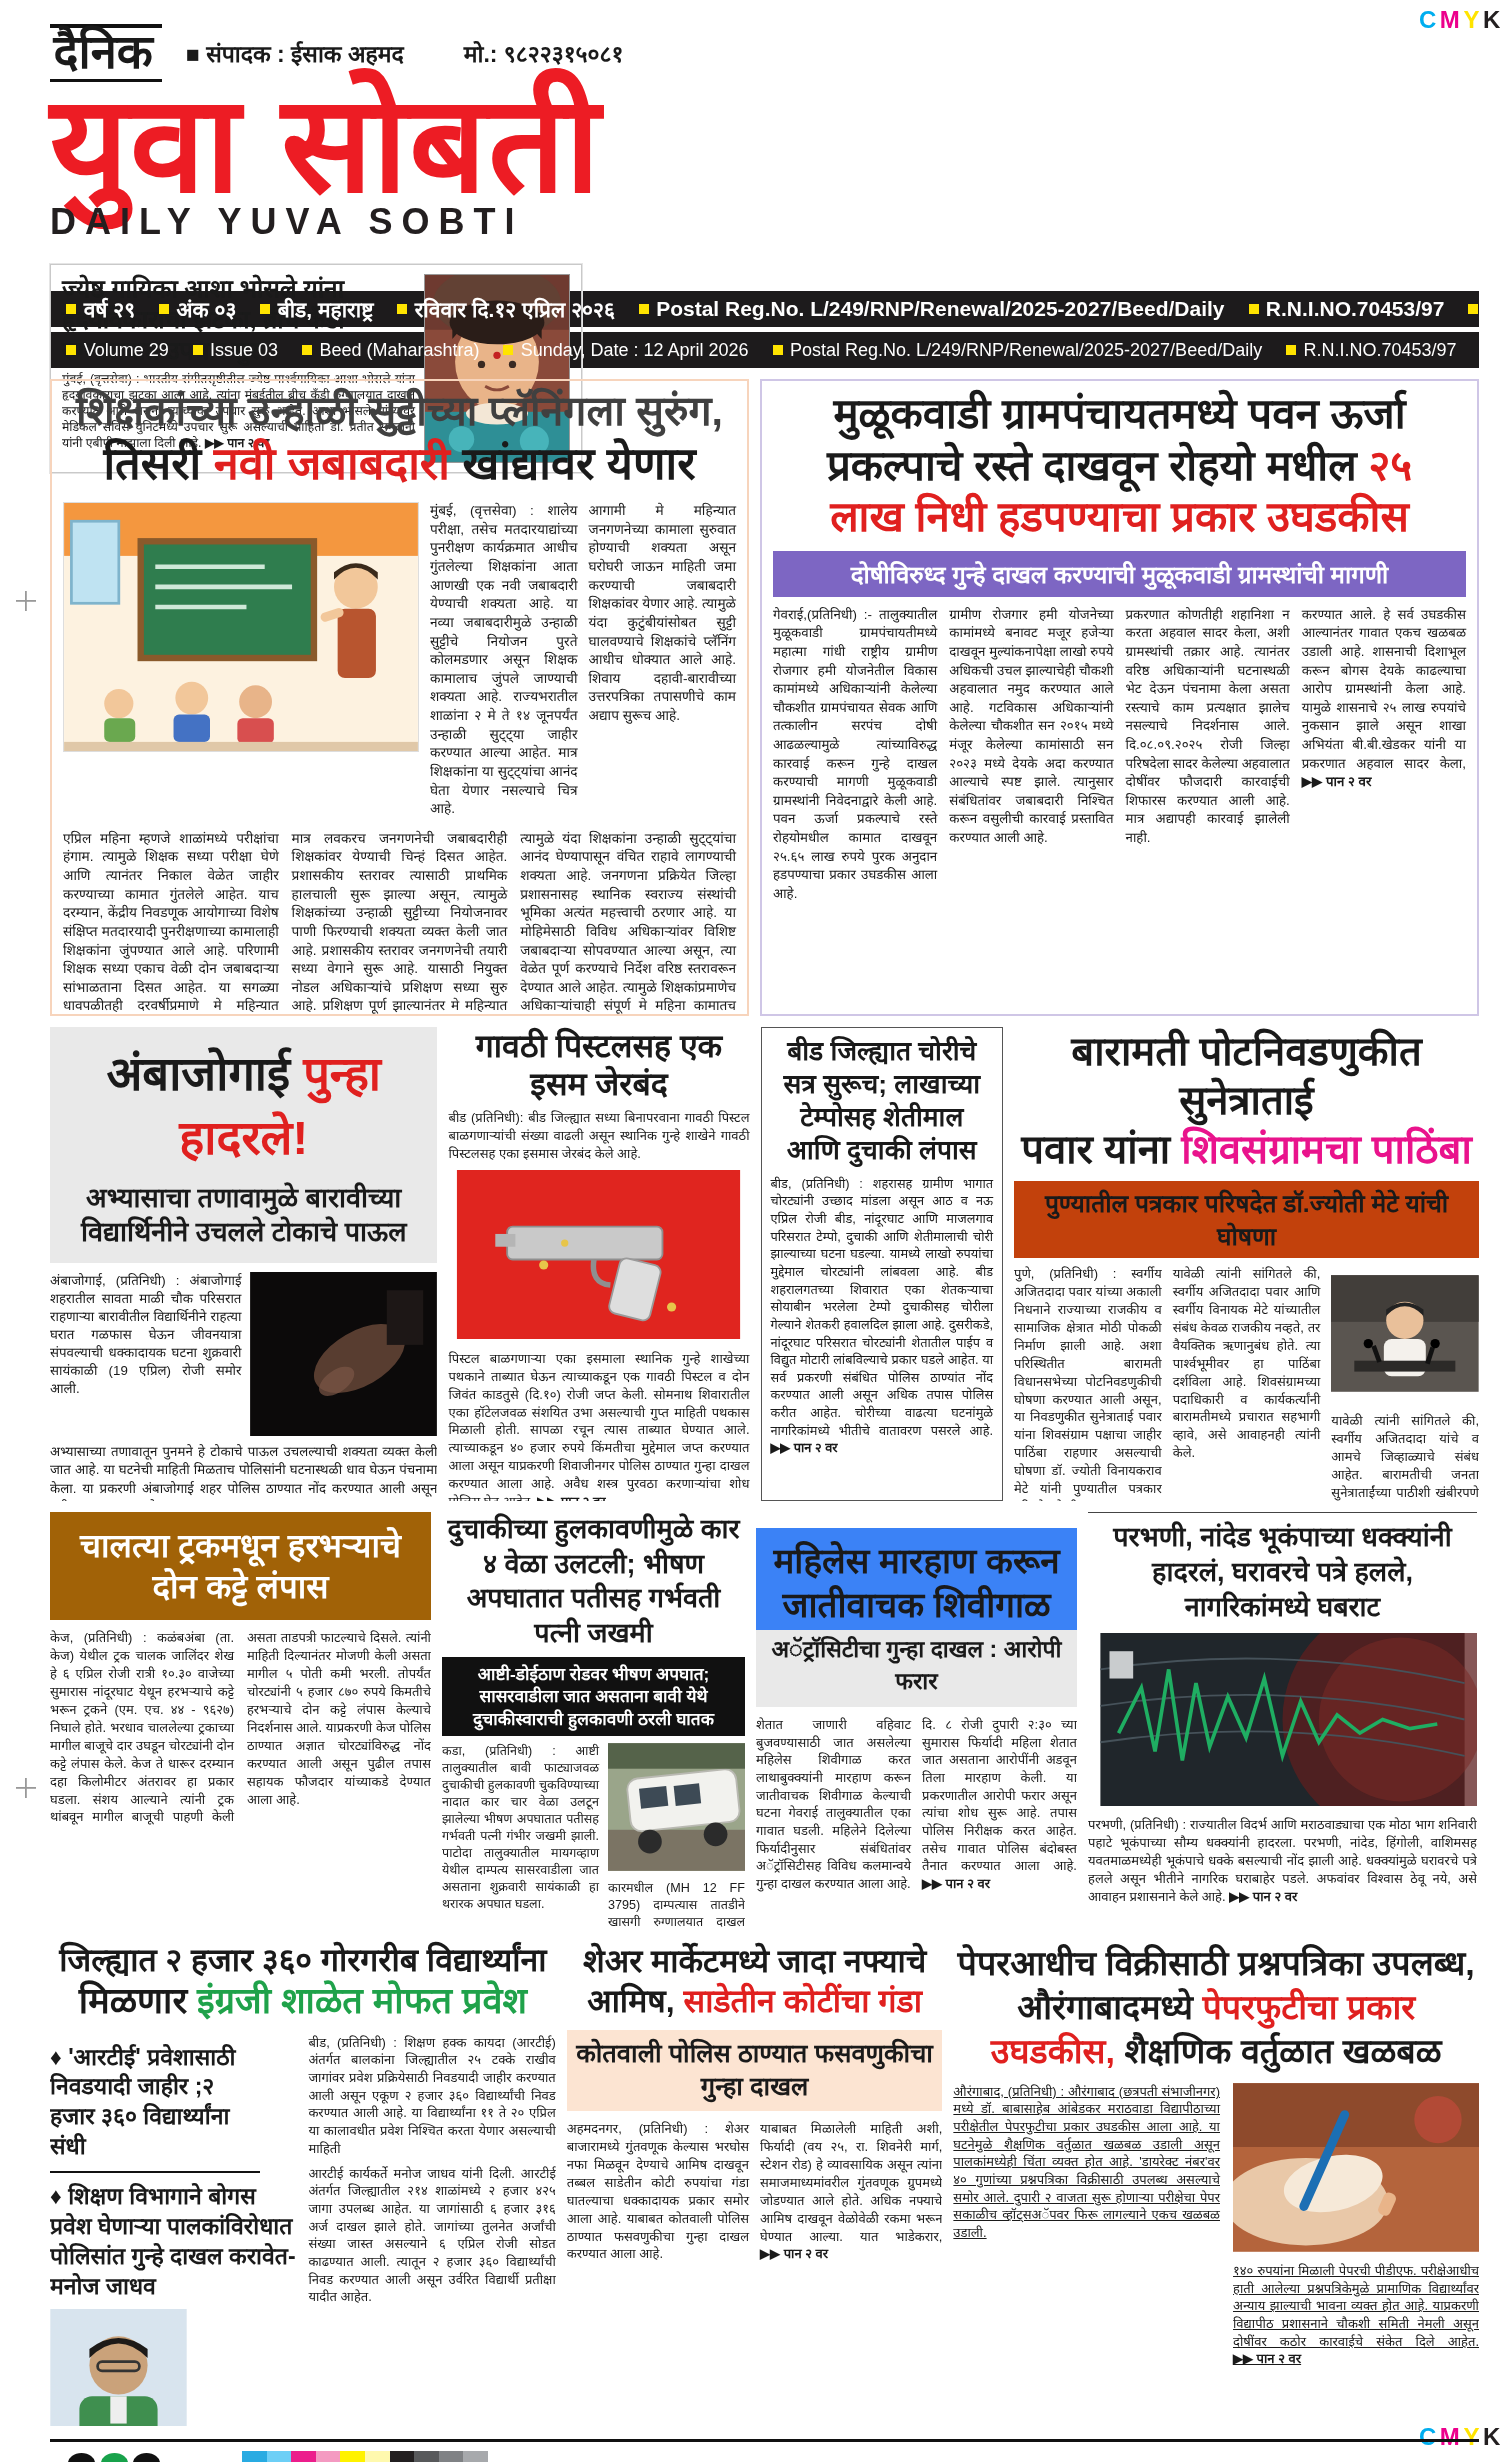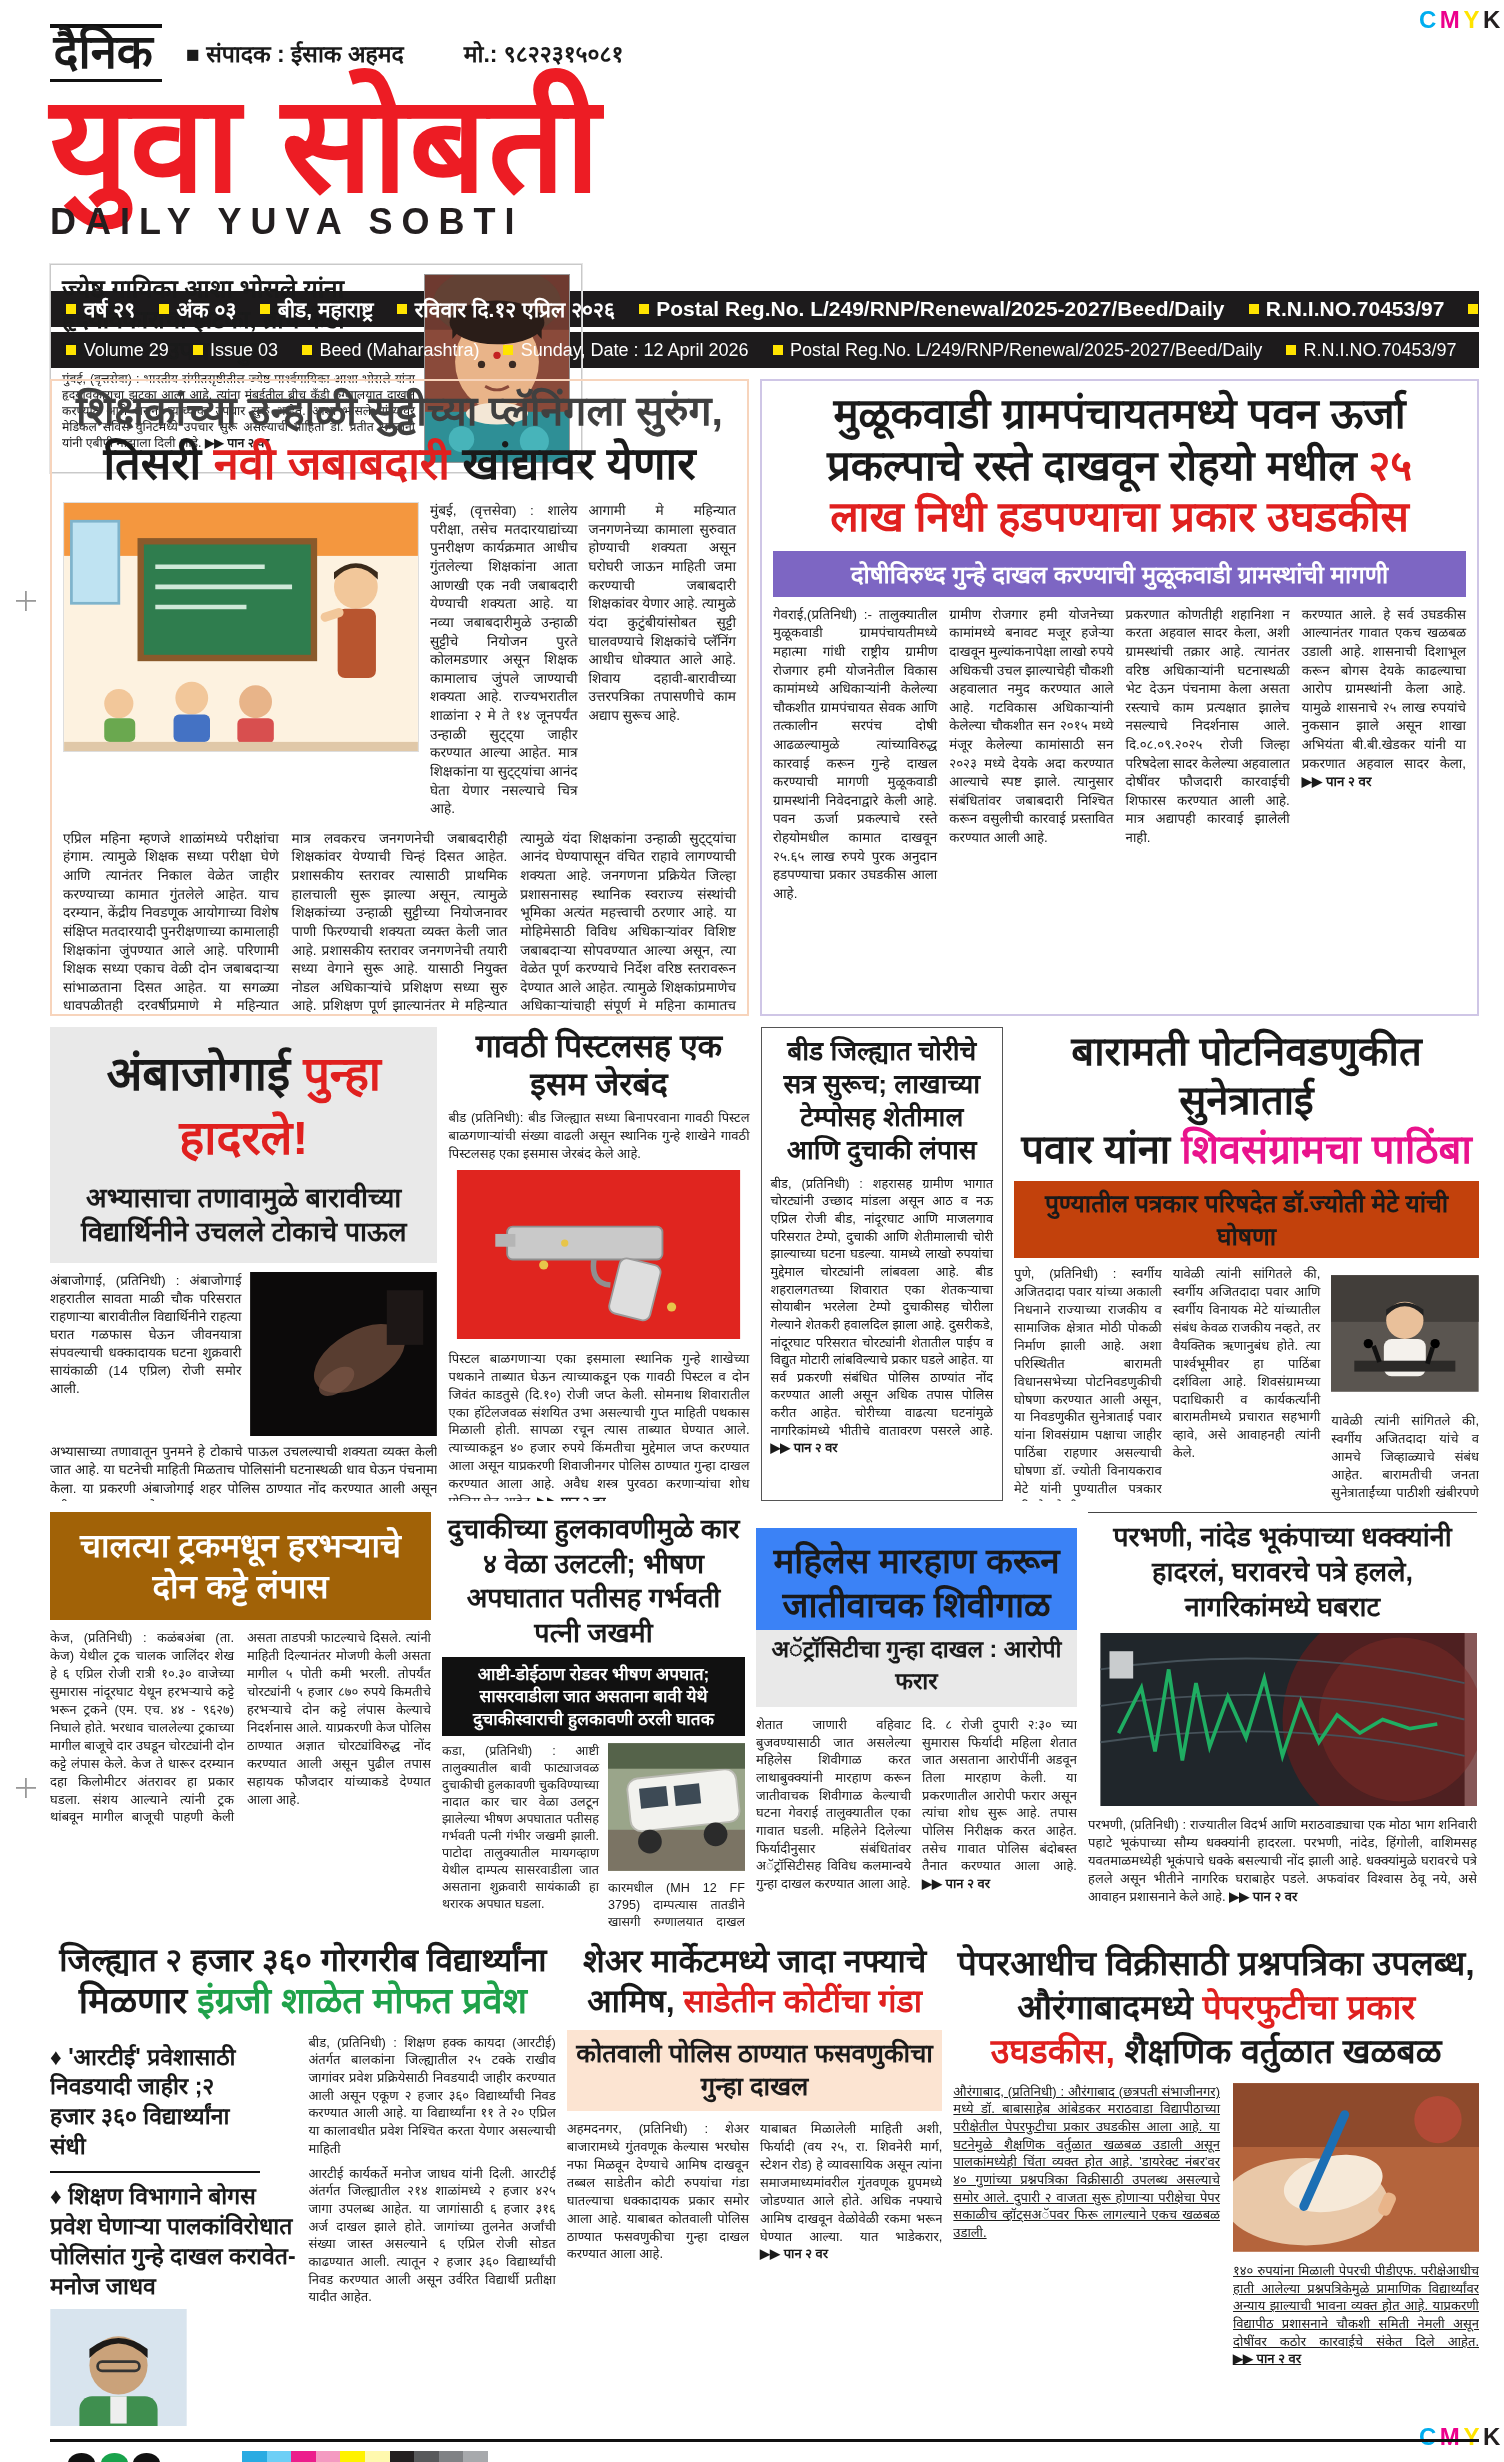--- a/index.html
+++ b/index.html
@@ -282,21 +282,21 @@
         </div>
       </article>
     </div>
 
     <div class="row">
 
       <article class="art amb">
         <div class="amb-h"><span>अंबाजोगाई </span><span class="red">पुन्हा हादरले!</span></div>
         <div class="amb-sub">अभ्यासाचा तणावामुळे बारावीच्या विद्यार्थिनीने उचलले टोकाचे पाऊल</div>
         <div class="amb-mid">
-          <div class="t jt">अंबाजोगाई, (प्रतिनिधी) : अंबाजोगाई शहरातील सावता माळी चौक परिसरात राहणाऱ्या बारावीतील विद्यार्थिनीने राहत्या घरात गळफास घेऊन जीवनयात्रा संपवल्याची धक्कादायक घटना शुक्रवारी सायंकाळी (14 एप्रिल) रोजी समोर आली.</div>
+          <div class="t jt">अंबाजोगाई, (प्रतिनिधी) : अंबाजोगाई शहरातील सावता माळी चौक परिसरात राहणाऱ्या बारावीतील विद्यार्थिनीने राहत्या घरात गळफास घेऊन जीवनयात्रा संपवल्याची धक्कादायक घटना शुक्रवारी सायंकाळी (19 एप्रिल) रोजी समोर आली.</div>
           <svg class="amb-photo" viewBox="0 0 205 180">
             <rect width="205" height="180" fill="#0c0a0a"></rect>
             <ellipse cx="120" cy="95" rx="55" ry="30" fill="#6b4a3a" opacity="0.8" transform="rotate(-30 120 95)"></ellipse>
             <ellipse cx="95" cy="120" rx="22" ry="12" fill="#7a5646" opacity="0.7" transform="rotate(-35 95 120)"></ellipse>
             <rect x="150" y="20" width="40" height="60" fill="#1d1716"></rect>
           </svg>
         </div>
         <div class="body jt" style="margin-top:7.3px;font-size:13.3px;">अभ्यासाच्या तणावातून पुनमने हे टोकाचे पाऊल उचलल्याची शक्यता व्यक्त केली जात आहे. या घटनेची माहिती मिळताच पोलिसांनी घटनास्थळी धाव घेऊन पंचनामा केला. या प्रकरणी अंबाजोगाई शहर पोलिस ठाण्यात नोंद करण्यात आली असून पुढील तपास सुरू आहे.</div>
 
       </article>

